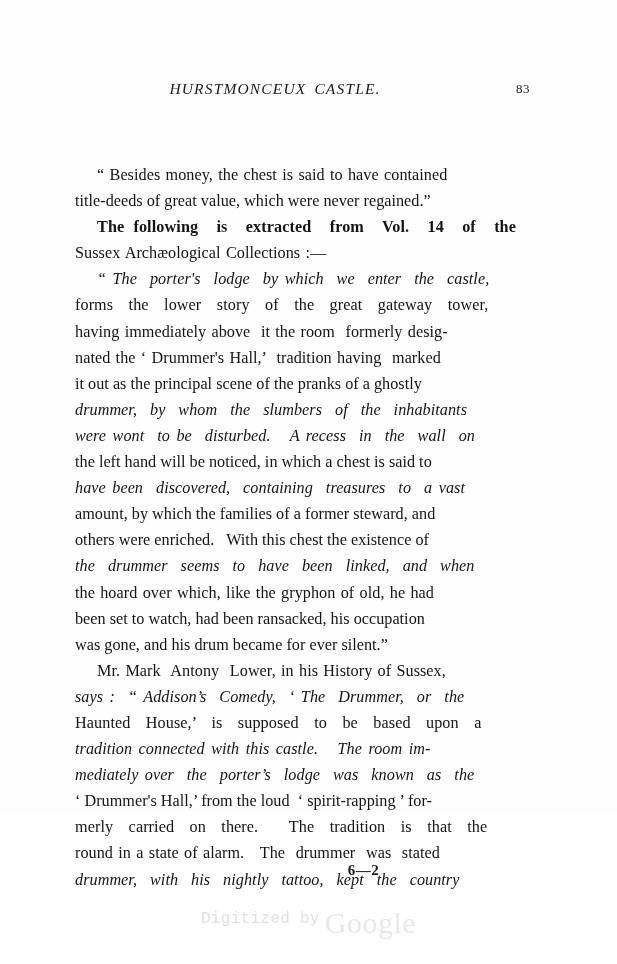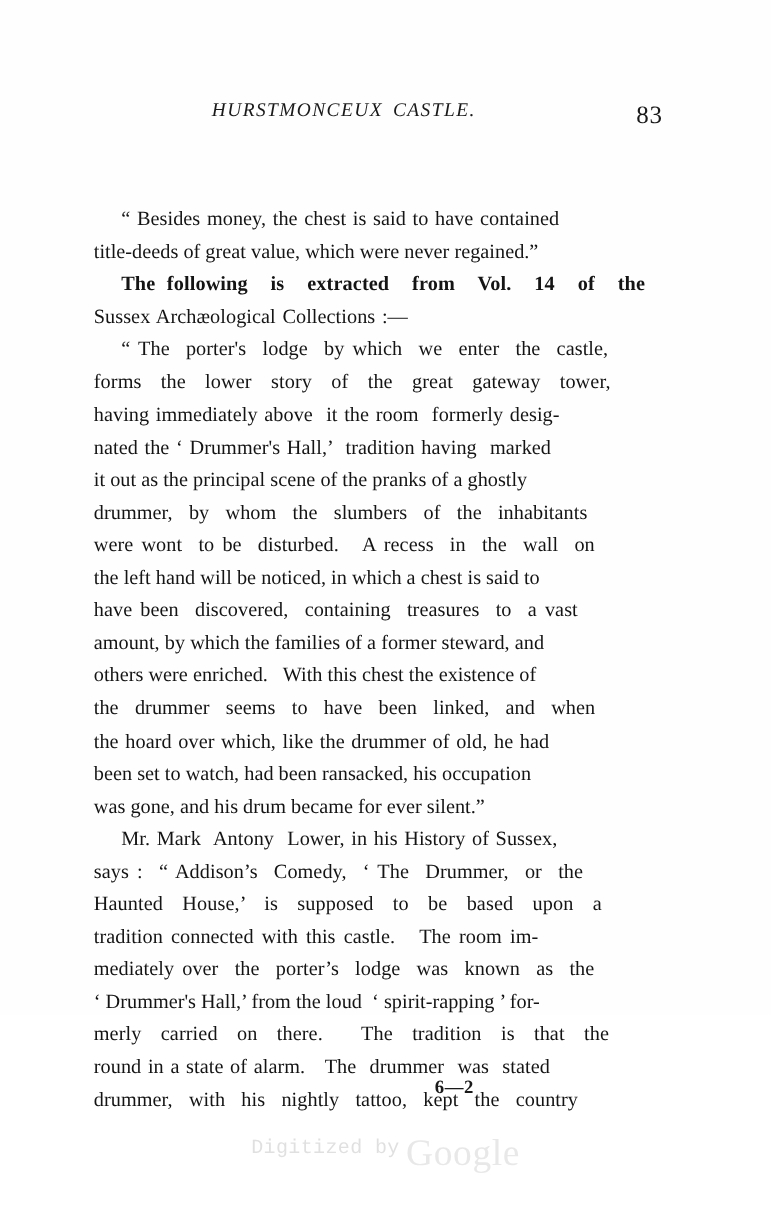--- a/index.html
+++ b/index.html
@@ -42,21 +42,21 @@
     font-style: italic;
     font-size: 15.5px;
     letter-spacing: 1.15px;
     word-spacing: 3px;
     color: #1a1a1a;
   }
   .folio {
     position: absolute;
     right: 0;
     top: 1px;
-    font-size: 20px;
+    font-size: 13px;
     letter-spacing: 0.5px;
     color: #1a1a1a;
   }
 
   
   .textblock {
     position: absolute;
     left: 75px;
     top: 118px;
     width: 456px;
@@ -74,21 +74,21 @@
   .line.j {
     display: block;
   }
   .indent {
     padding-left: 22px;
   }
 
   
   .w0  { word-spacing: 0.0px;  letter-spacing: 0.02px; }
   .w1  { word-spacing: 1.2px;  letter-spacing: 0.05px; }
-  .w2  { word-spacing: 2.4px;  letter-spacing: 0.05px; }
+  .w2  { word-spacing: 2.4px;  letter-spacing: 0.05px; font-style: italic; }
   .w3  { word-spacing: 3.6px;  letter-spacing: 0.08px; }
   .w4  { word-spacing: 5.0px;  letter-spacing: 0.10px; font-weight: bold; }
 
   
   .signature {
     position: absolute;
     left: 0;
     top: 862px;
     width: 617px;
     text-align: center;
@@ -148,21 +148,21 @@
       <div class="line j w1">having immediately above  it the room  formerly desig-</div>
       <div class="line j w1">nated the ‘ Drummer's Hall,’  tradition having  marked</div>
       <div class="line j w0">it out as the principal scene of the pranks of a ghostly</div>
       <div class="line j w2">drummer,  by  whom  the  slumbers  of  the  inhabitants</div>
       <div class="line j w2">were wont  to be  disturbed.   A recess  in  the  wall  on</div>
       <div class="line j w0">the left hand will be noticed, in which a chest is said to</div>
       <div class="line j w2">have been  discovered,  containing  treasures  to  a vast</div>
       <div class="line j w0">amount, by which the families of a former steward, and</div>
       <div class="line j w0">others were enriched.   With this chest the existence of</div>
       <div class="line j w2">the  drummer  seems  to  have  been  linked,  and  when</div>
-      <div class="line j w1">the hoard over which, like the drummer of old, he had</div>
+      <div class="line j w1">the hoard over which, like the gryphon of old, he had</div>
       <div class="line j w0">been set to watch, had been ransacked, his occupation</div>
       <div class="line j w0">was gone, and his drum became for ever silent.”</div>
       <div class="line j w1 indent">Mr. Mark  Antony  Lower, in his History of Sussex,</div>
       <div class="line j w2">says :  “ Addison’s  Comedy,  ‘ The  Drummer,  or  the</div>
       <div class="line j w3">Haunted  House,’  is  supposed  to  be  based  upon  a</div>
       <div class="line j w2">tradition connected with this castle.   The room im-</div>
       <div class="line j w2">mediately over  the  porter’s  lodge  was  known  as  the</div>
       <div class="line j w0">‘ Drummer's Hall,’ from the loud  ‘ spirit-rapping ’ for-</div>
       <div class="line j w3">merly  carried  on  there.    The  tradition  is  that  the</div>
       <div class="line j w1">round in a state of alarm.   The  drummer  was  stated</div>

